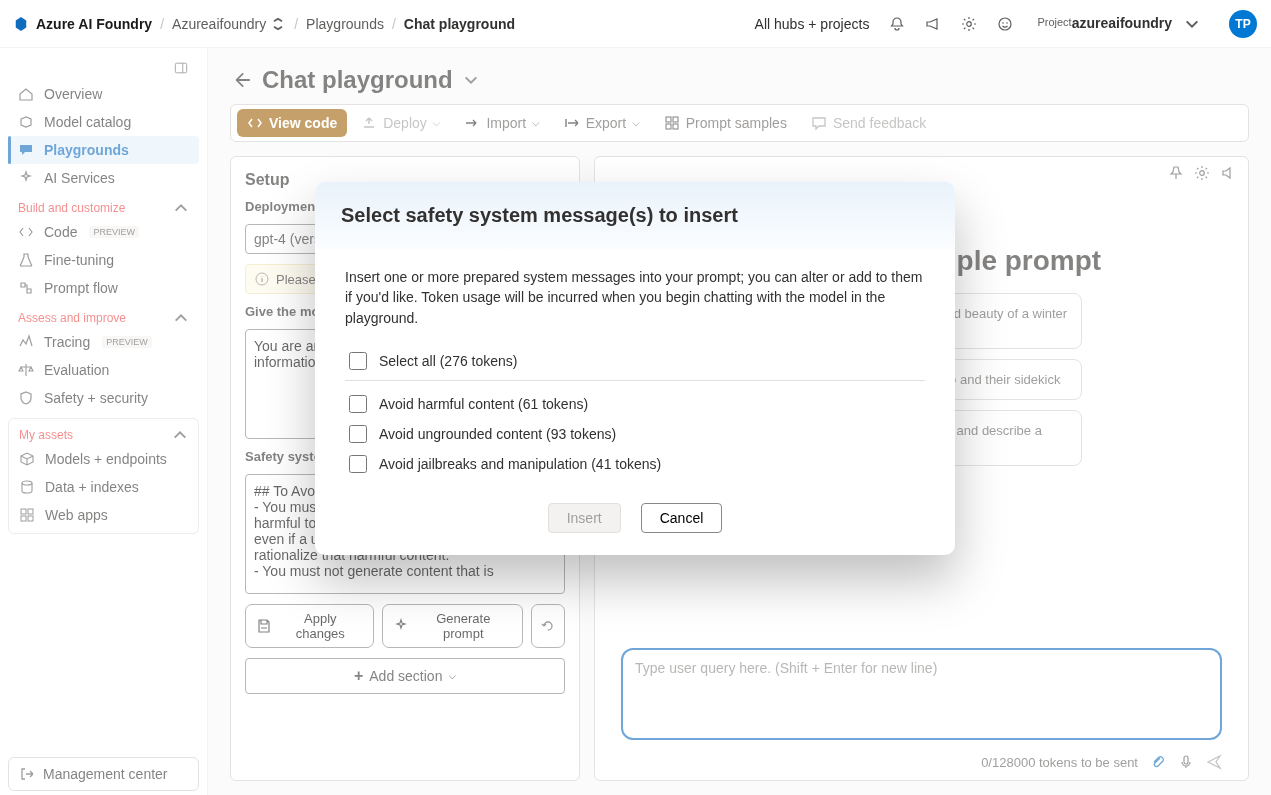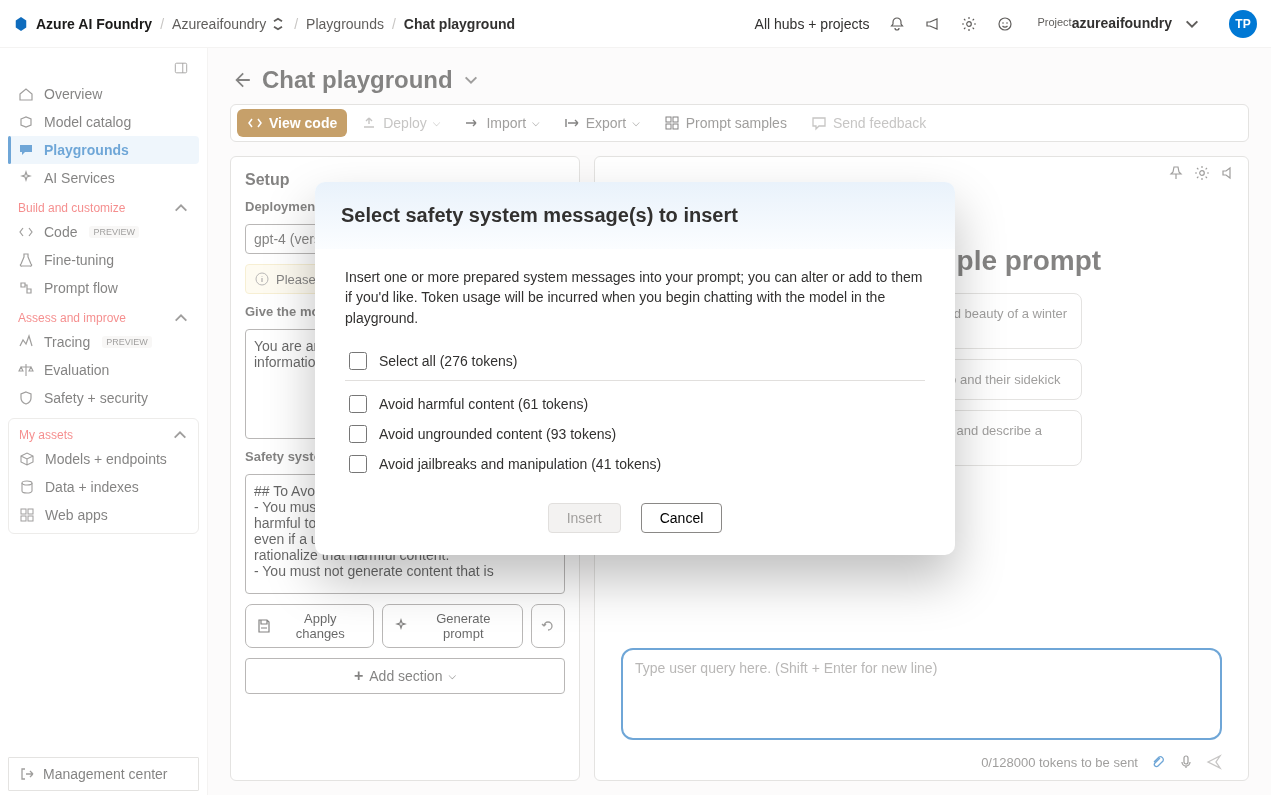--- a/index.html
+++ b/index.html
@@ -24,21 +24,21 @@
 
 .dim{position:absolute;top:44px;left:0;right:0;bottom:0;background:rgba(255,255,255,.4);pointer-events:none}
 
 .sidebar{width:208px;padding:8px;border-right:1px solid #edebe9;display:flex;flex-direction:column;position:relative}
 .collapse-ic{position:absolute;top:6px;right:12px}
 .nav-item{display:flex;align-items:center;gap:10px;padding:6px 10px;border-radius:4px;font-size:14px;color:#323130;cursor:pointer}
 .nav-item.active{background:#e5f1fb;color:#0f6cbd;font-weight:600;position:relative}
 .nav-item.active::before{content:"";position:absolute;left:0;top:0;bottom:0;width:3px;background:#0f6cbd;border-radius:2px}
 .nav-group{font-size:12px;color:#ef4444;padding:8px 10px 2px;display:flex;align-items:center;justify-content:space-between}
 .preview-badge{font-size:9px;background:#f3f2f1;padding:1px 4px;border-radius:3px;margin-left:2px;color:#605e5c}
-.mgmt{margin-top:auto;border:1px solid #d2d0ce;border-radius:1px;padding:8px 10px;display:flex;align-items:center;gap:8px;font-size:14px;cursor:pointer}
+.mgmt{margin-top:auto;border:1px solid #d2d0ce;border-radius:6px;padding:8px 10px;display:flex;align-items:center;gap:8px;font-size:14px;cursor:pointer}
 
 .content{flex:1;display:flex;flex-direction:column;background:#faf9f8}
 .page-head{display:flex;align-items:center;gap:10px;padding:18px 22px 10px}
 .page-title{font-size:24px;font-weight:600}
 
 .toolbar{margin:0 22px 14px;border:1px solid #d2d0ce;border-radius:6px;background:#fff;display:flex;align-items:center;gap:4px;padding:4px 6px}
 .tb-btn{display:flex;align-items:center;gap:6px;padding:6px 10px;border-radius:6px;font-size:14px;color:#605e5c;cursor:pointer}
 .tb-btn.primary{background:#a16207;color:#fff;font-weight:600}
 .tb-btn svg{width:16px;height:16px}
 .tb-btn .chev{font-size:10px}

